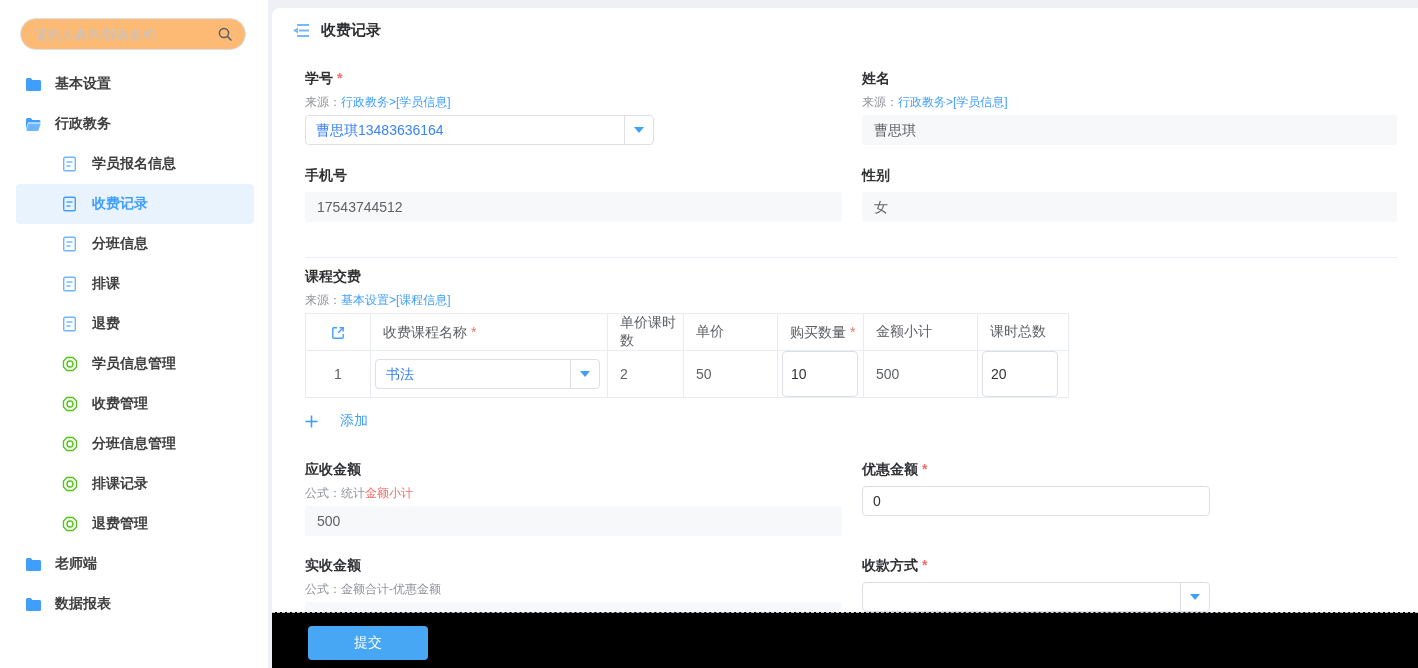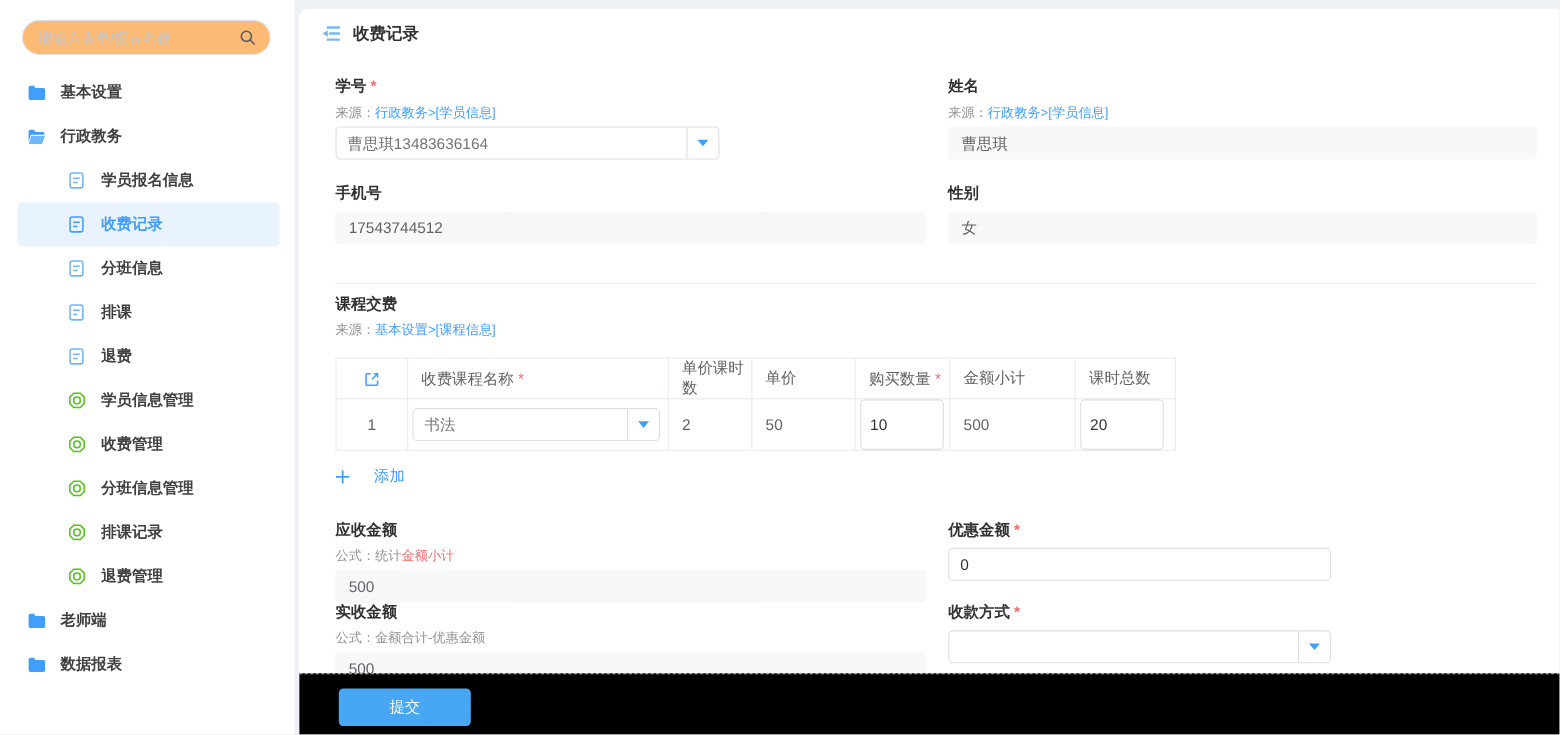--- a/index.html
+++ b/index.html
@@ -34,45 +34,45 @@
   .f-label{font-weight:700;font-size:14px;color:#303133;line-height:16px;}
   .f-label.required::after{content:" *";color:#f56c6c;}
   .f-source{font-size:12px;color:#909399;margin-top:9px;line-height:14px;}
   .f-source .lnk{color:#409eff;cursor:pointer;}
   .f-source .red{color:#f56c6c;}
   .ctl-readonly{margin-top:6px;height:30px;line-height:30px;background:#f7f8fa;border-radius:3px;
                 padding:0 12px;color:#606266;font-size:14px;}
   .mt9{margin-top:9px;}
   .ctl-select{height:30px;border:1px solid #dcdfe6;border-radius:4px;display:flex;align-items:stretch;
               box-sizing:border-box;background:#fff;cursor:pointer;}
-  .ctl-select .val{flex:1;padding:0 10px;font-size:14px;color:#737373;line-height:28px;overflow:hidden;white-space:nowrap;}
+  .ctl-select .val{flex:1;padding:0 10px;font-size:14px;color:#3b82f6;line-height:28px;overflow:hidden;white-space:nowrap;}
   .ctl-select .caret-box{width:28px;border-left:1px solid #dcdfe6;display:flex;align-items:center;justify-content:center;flex:none;}
   .caret{width:0;height:0;border-left:5px solid transparent;border-right:5px solid transparent;border-top:6px solid #409eff;}
   .w349{width:349px;}
   .w348{width:348px;}
   .cell-input{width:76px;height:46px;border:1px solid #dcdfe6;border-radius:4px;padding:0 8px;
               font-size:14px;color:#303133;box-sizing:border-box;outline:none;font-family:inherit;background:#fff;}
   .txt-input{height:30px;border:1px solid #dcdfe6;border-radius:4px;padding:0 10px;font-size:14px;
              color:#303133;box-sizing:border-box;outline:none;font-family:inherit;background:#fff;display:block;}
 
   .divider{height:1px;background:#ebeef5;margin-top:35px;}
   .section-label{margin-top:10px;}
 
   
-  table.course{border-collapse:collapse;margin-top:18px;table-layout:fixed;width:763px;}
+  table.course{border-collapse:collapse;margin-top:6px;table-layout:fixed;width:763px;}
   table.course th,table.course td{border:1px solid #e8ebf0;font-weight:400;font-size:14px;color:#606266;
                                   text-align:left;padding:0 0 0 12px;box-sizing:border-box;}
   table.course th{height:37px;}
   table.course td{height:39px;}
   .cell-center{text-align:center !important;padding:0 !important;}
   .cell-ctl{padding:0 4px !important;}
   .add-link{margin-top:14px;display:inline-flex;align-items:center;color:#409eff;font-size:14px;cursor:pointer;gap:22px;}
 
   .amounts{margin-top:30px;}
-  .rowB{}
+  .rowB{margin-top:21px;}
 
   
   .footer{position:absolute;left:0;right:0;top:604px;bottom:0;background:#000000;border-top:1px dashed #c4c6cc;
           box-sizing:border-box;padding:13px 0 0 36px;z-index:5;}
   .submit-btn{width:120px;height:34px;background:#47a7f5;color:#fff;border:none;border-radius:4px;
               font-size:14px;cursor:pointer;font-family:inherit;}
 </style>
 </head>
 <body>
 

